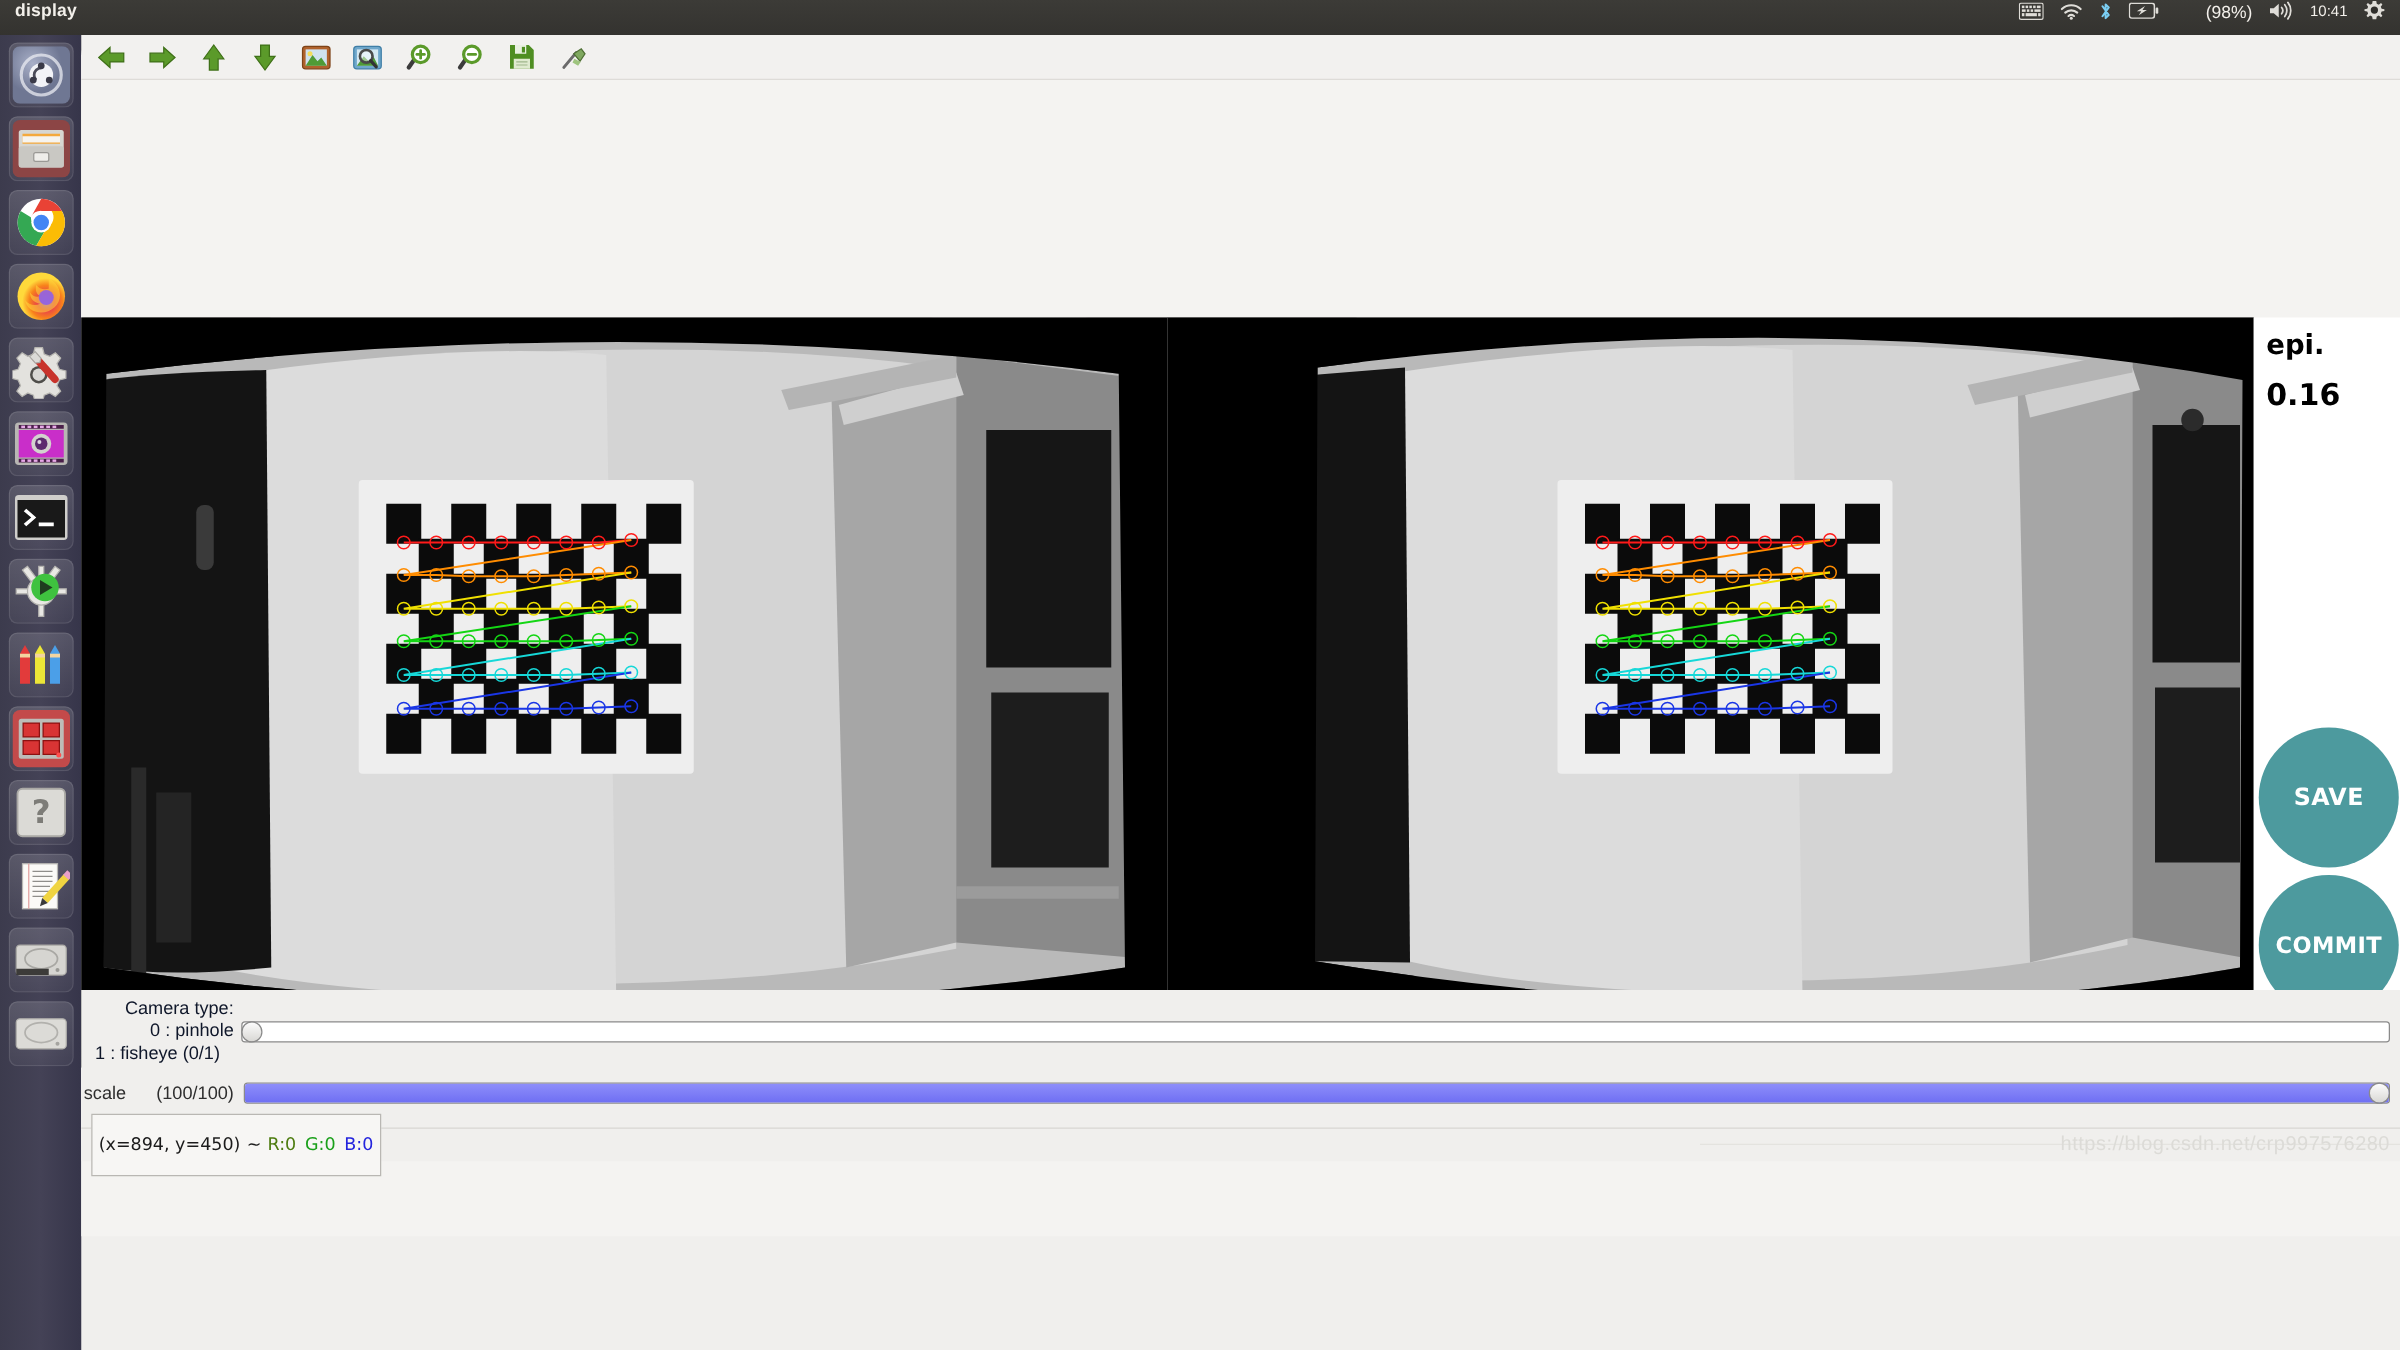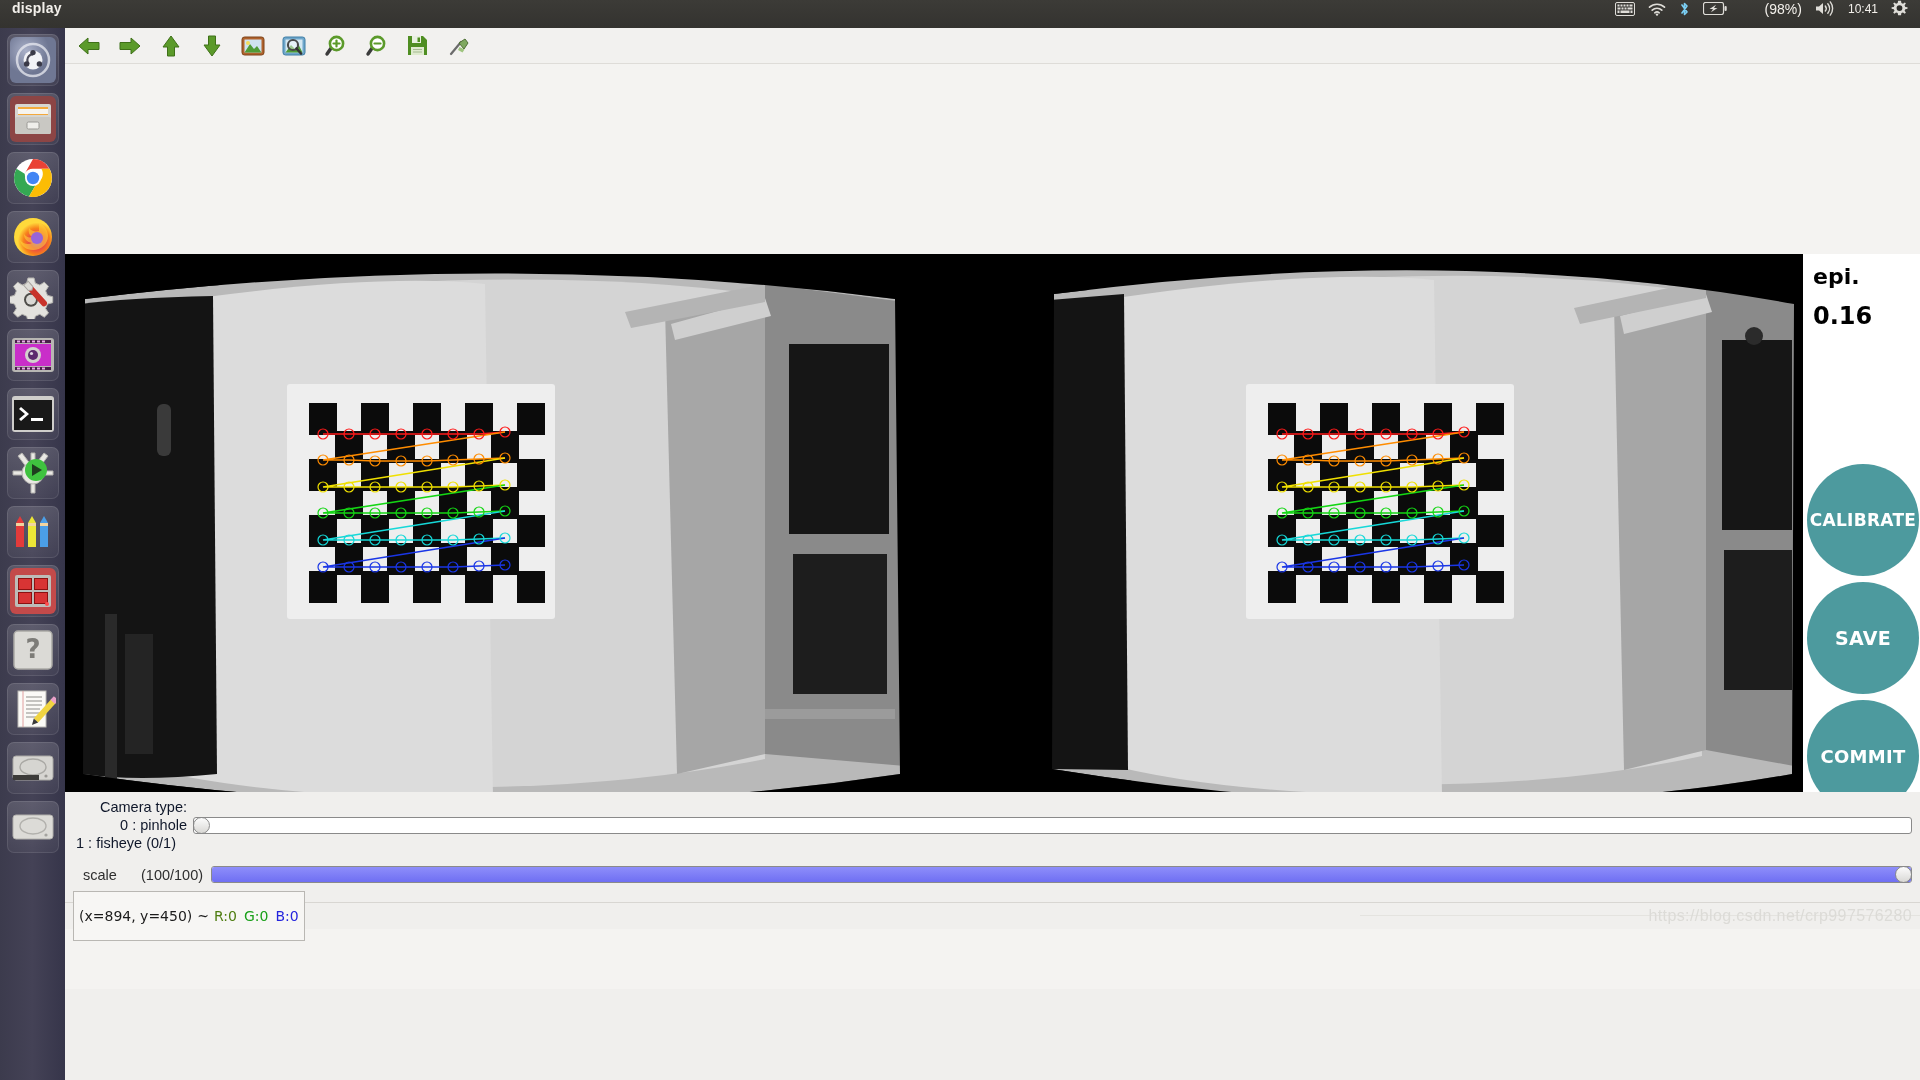--- a/index.html
+++ b/index.html
@@ -150,21 +150,21 @@
     position: absolute; left: 0; top: 0; bottom: 0;
     background: linear-gradient(to bottom, #8e8efa, #6f6ff3);
     border-radius: 2px;
   }
   .slider-handle {
     position: absolute; top: -1px; width: 17px; height: 17px; border-radius: 50%;
     background: linear-gradient(to bottom, #fcfcfc, #d9d8d5);
     border: 1px solid #8a8a8a;
   }
 
-  .scale-label { width: 60px; padding-left: 2px; font-size: 14.5px; color: #2e2e2e; margin-left: 16px; }
+  .scale-label { width: 60px; padding-left: 2px; font-size: 14.5px; color: #2e2e2e; }
   .scale-value { width: 70px; font-size: 14.5px; color: #2e2e2e; }
 
   
   #statusbar {
     position: absolute; left: 0; bottom: 0; width: 1855px; height: 27px;
     background: #f0efed; border-top: 1px solid #d8d6d2;
     display: flex; align-items: center;
   }
   #status-box {
     margin-left: 8px; padding: 16px 5px;
@@ -825,21 +825,20 @@
           </svg>
           <svg width="869" height="600" viewBox="0 0 869 600" style="position:absolute;left:0;top:0">
             <path d="M0 0 H869 V600 H0 Z M120 40 Q520 -12 860 50 L858 520 Q520 580 118 515 Z" fill="#000" fill-rule="evenodd"></path>
           </svg>
         </div>
       </div>
 
       <div id="epi-panel">
         <div id="epi-label">epi.</div>
         <div id="epi-value">0.16</div>
-        <button class="round-btn b1">CALIBRATE</button>
         <button class="round-btn b3">COMMIT</button>
         <button class="round-btn b2">SAVE</button>
       </div>
     </div>
 
     <div id="controls">
 
       <div class="ctrl-row camtype">
         <div class="camtype-labels">
           <span class="l1">Camera type:</span>

